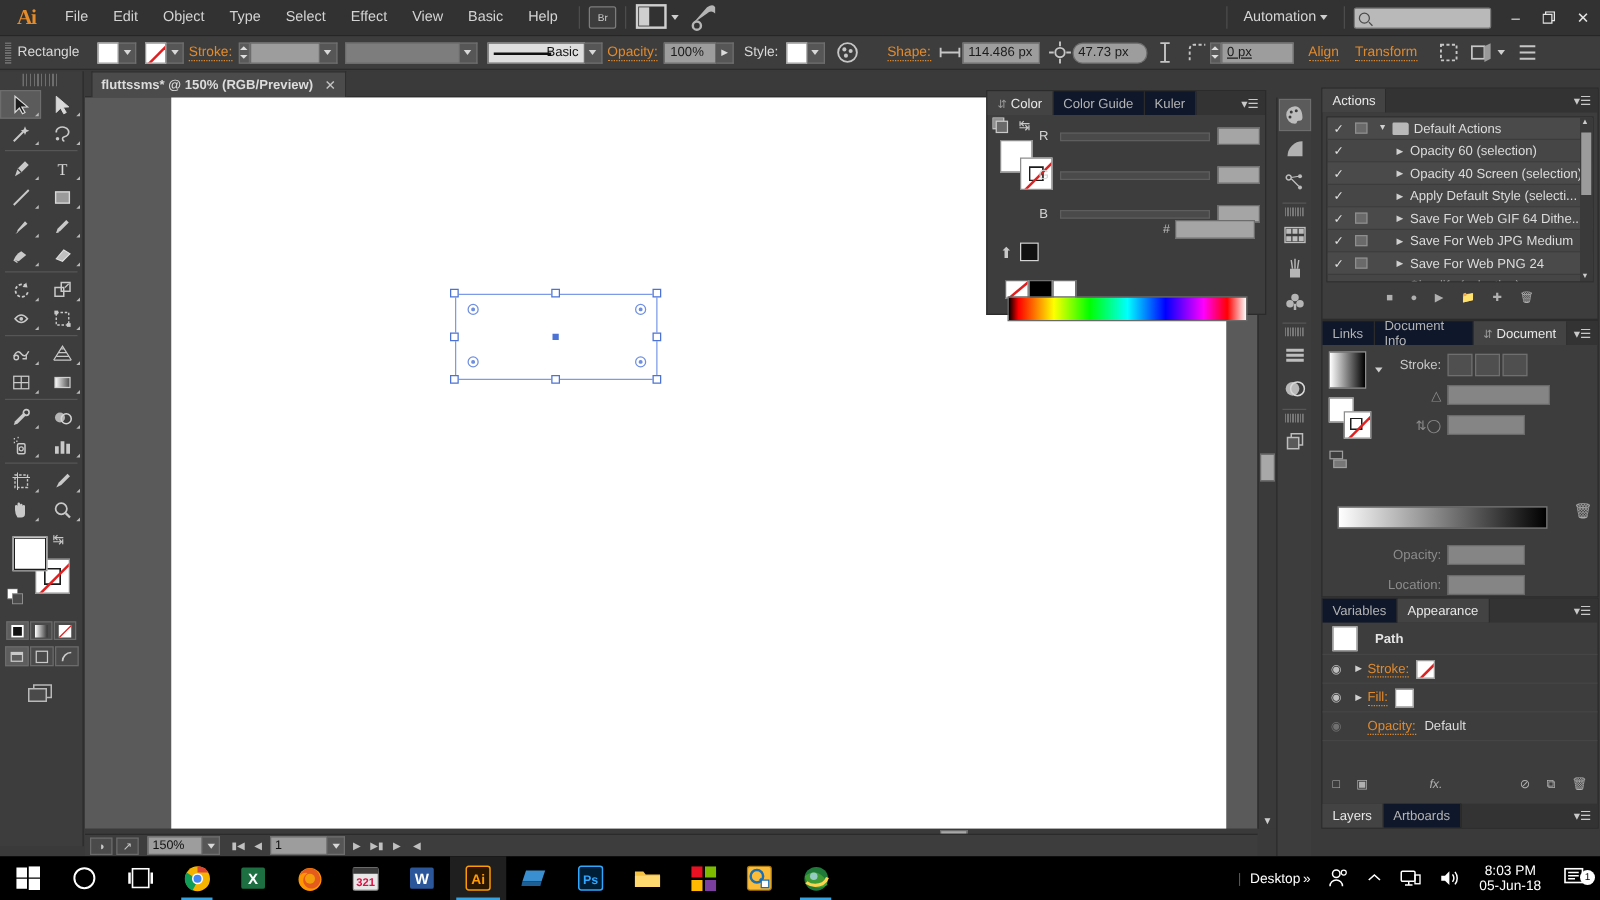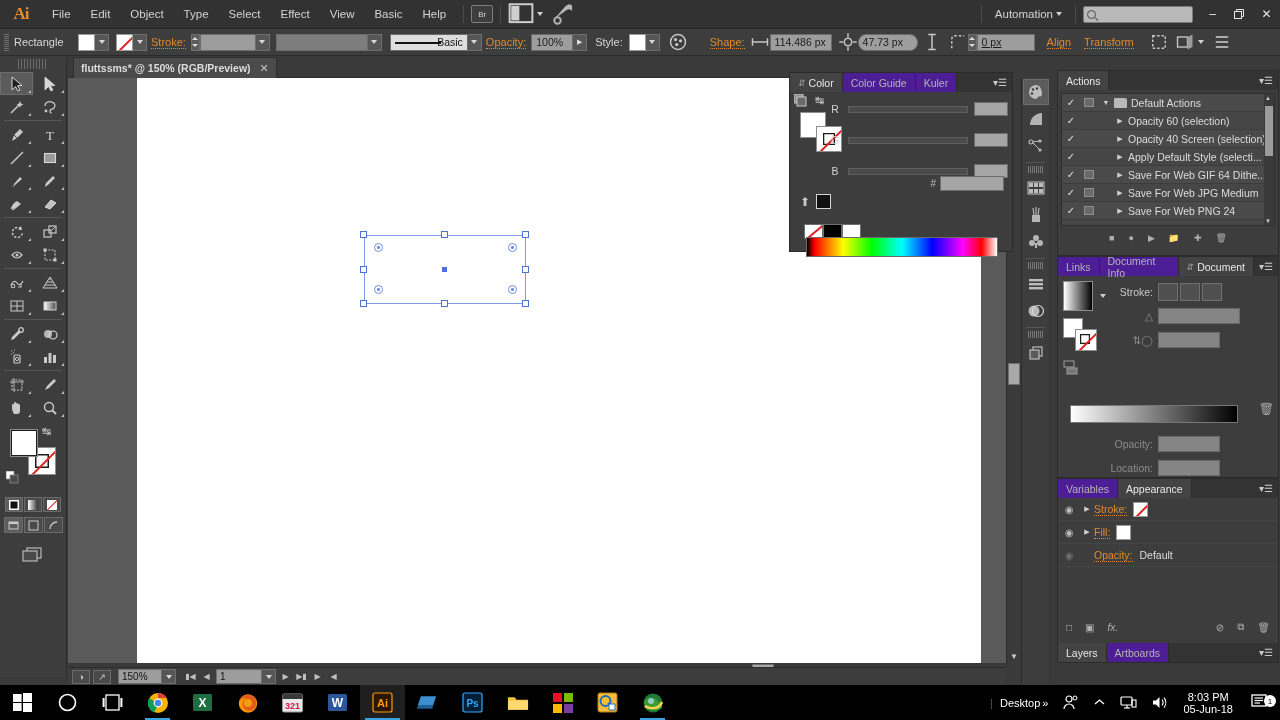--- a/index.html
+++ b/index.html
@@ -122,21 +122,21 @@
   
   .rail { position:absolute; left:1021px; top:78px; width:28px; height:607px; background:#3d3d3d; border-left:1px solid #2b2b2b;}
   .rail .ri { width:26px;height:26px;margin:1px auto;display:flex;align-items:center;justify-content:center;color:#c9c9c9;}
   .rail .ri.sel { background:#5b5b5b; box-shadow:inset 0 0 0 1px #6e6e6e;}
   .rail .rsep { height:1px;background:#565656;margin:3px 4px;}
   .rail .rgrip { height:7px; margin:2px 6px; background:repeating-linear-gradient(to right,#777 0 1px,transparent 1px 2px);}
 
   
   .panel { position:absolute; background:#3d3d3d; border:1px solid #2b2b2b; }
   .ptabs { display:flex; height:19px; background:#333; align-items:stretch; }
-  .ptab { display:flex; align-items:center; padding:0 8px; font-size:10.5px; color:#b4b4b4; background:#4c1d95;
+  .ptab { display:flex; align-items:center; padding:0 8px; font-size:10.5px; color:#b4b4b4; background:#0f172a;
           border-right:1px solid #2b2b2b; }
   .ptab.active { background:#434343; color:#e8e8e8; }
   .ptab .dgrip { margin-right:3px; color:#9b9b9b; font-size:9px; }
   .pmenu { margin-left:auto; display:flex; align-items:center; padding:0 5px; color:#c9c9c9; font-size:10px; }
   .pbody { padding:4px; }
 
   
   .colorpanel .cp-row { display:flex; align-items:center; height:22px; }
   .cp-label { width:14px; text-align:center; font-size:10.5px; color:#d4d4d4; margin-left:38px;}
   .cp-slider { flex:1; height:7px; background:#4a4a4a; border:1px solid #5e5e5e; margin:0 6px;}
@@ -965,20 +965,24 @@
     <div class="ptabs" id="apptabs">
         <div class="ptab">
           <span>Variables</span>
         </div>
         <div class="ptab active">
           <span>Appearance</span>
         </div>
         <div class="pmenu">▾☰</div>
       </div>
     <div class="pbody" style="padding:0;">
+      <div class="ap-row" style="height:26px;">
+        <span class="ap-sw" style="margin-left:8px;width:20px;height:20px;"></span>
+        <span style="margin-left:14px;font-weight:bold;color:#e4e4e4;">Path</span>
+      </div>
       <div id="approws">
           <div class="ap-row">
             <span class="ap-eye">◉</span>
             <span class="ap-tri">▶</span>
             <span class="ap-orange">Stroke:</span>
             <span class="ap-sw none"></span>
           </div>
           <div class="ap-row">
             <span class="ap-eye">◉</span>
             <span class="ap-tri">▶</span>
@@ -989,21 +993,21 @@
             <span class="ap-eye dim">◉</span>
             <span class="ap-tri"></span>
             <span class="ap-orange">Opacity:</span>
             <span style="margin-left:7px;color:#dcdcdc;">Default</span>
           </div>
         </div>
     </div>
     <div class="ap-footer" style="position:absolute;left:0;bottom:26px;width:100%;">
       <span>□</span>
       <span>▣</span>
-      <span style="font-style:italic;">fx.</span>
+      <span style="font-style:italic;margin-left:36px;">fx.</span>
       <span style="flex:1"></span>
       <span>⊘</span>
       <span>⧉</span>
       <span>🗑</span>
     </div>
     <div class="ptabs" id="bottomtabs" style="position:absolute;left:0;bottom:0;width:100%;">
         <div class="ptab active">
           <span>Layers</span>
         </div>
         <div class="ptab">

